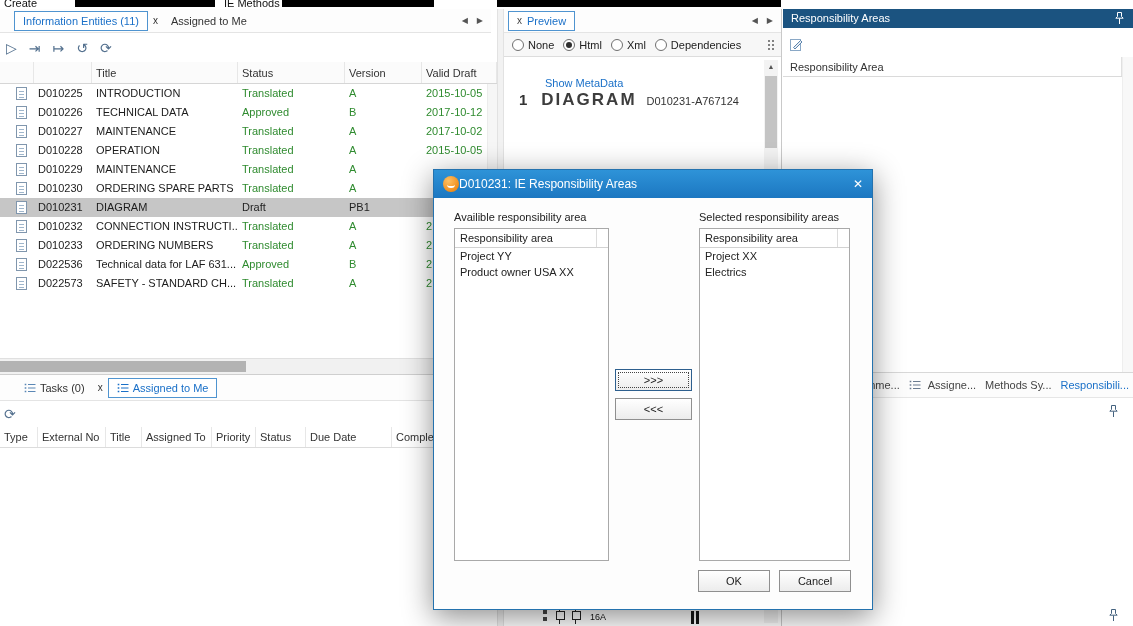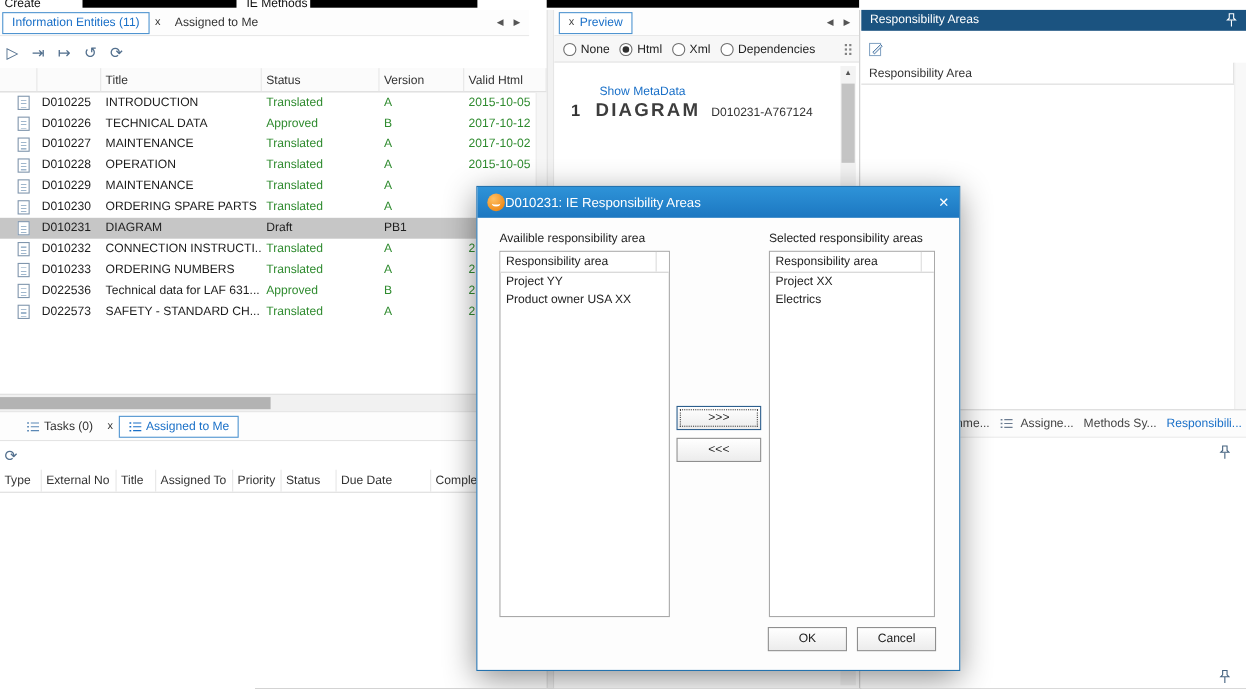--- a/index.html
+++ b/index.html
@@ -9,21 +9,21 @@
   
   .menubar{position:absolute;left:0;top:0;width:1133px;height:9px;background:#fff;overflow:hidden;z-index:6}
   .menu-label{position:absolute;top:-3px;font-size:11px;color:#111;white-space:nowrap}
   .ml-create{left:4px}.ml-iem{left:224px}
   .mbar{position:absolute;top:0;height:7px;background:#000}
   .b1{left:75px;width:140px}.b2{left:282px;width:152px}.b3{left:497px;width:284px}
 
   
   .left-panel{position:absolute;left:0;top:9px;width:497px;height:366px;background:#fff;border-bottom:1px solid #cfcfcf}
   .tabstrip{display:flex;align-items:center;background:#fdfdfd;border-bottom:1px solid #e4e4e4}
-  .lp-tabs{position:absolute;top:0;left:0;right:16px;height:24px;padding-left:2px}
+  .lp-tabs{position:absolute;top:0;left:0;right:6px;height:24px;padding-left:14px}
   .tab{display:flex;align-items:center;height:20px;padding:0 8px;color:#333;white-space:nowrap;background:transparent}
   .tab.active{border:1px solid #4f94d0;color:#1a70c8;background:#fff}
   .tab-x{color:#333;font-size:10px;padding:0 5px;line-height:20px}
   .tabnav{margin-left:auto;display:flex;gap:9px;padding-right:8px;color:#555;font-size:8px}
   .navarrow{cursor:default}
   .lp-toolbar{position:absolute;top:24px;left:0;right:0;height:29px;display:flex;align-items:center;gap:12px;padding-left:6px;background:#fff}
   .ticon{font-size:14px;color:#53708e;line-height:1}
   .ghead{position:absolute;top:53px;left:0;width:497px;height:22px;display:grid;grid-template-columns:34px 58px 146px 107px 77px 75px;line-height:22px;background:#fbfbfb;border-bottom:1px solid #d6d6d6;color:#333}
   .hcell{border-right:1px solid #e7e7e7;padding-left:4px;overflow:hidden;white-space:nowrap}
   .grid-body{position:absolute;top:75px;left:0;width:497px}
@@ -152,21 +152,21 @@
       <span class="ticon">↺</span>
       <span class="ticon">⟳</span>
     </div>
 
     <div class="ghead">
       <span class="hcell"></span>
       <span class="hcell"></span>
       <span class="hcell">Title</span>
       <span class="hcell">Status</span>
       <span class="hcell">Version</span>
-      <span class="hcell">Valid Html</span>
+      <span class="hcell">Valid Draft</span>
     </div>
 
     <div class="grid-body">
 
         <div class="grow ok">
           <span class="cell c-icon">
             <span class="doc-icon"></span>
           </span>
           <span class="cell">D010225</span>
           <span class="cell">INTRODUCTION</span>
@@ -369,20 +369,27 @@
     </div>
 
     <div class="pv-content">
       <span class="pv-link">Show MetaData</span>
       <div class="pv-heading">
         <span class="pv-num">1</span>
         <span class="pv-title">DIAGRAM</span>
         <span class="pv-code">D010231-A767124</span>
       </div>
 
+      <div class="pv-fragment">
+        <span class="vmark"></span>
+        <span class="fuse"></span>
+        <span class="fuse"></span>
+        <span class="flabel">16A</span>
+        <span class="dbar"></span>
+      </div>
 
       <div class="pv-scroll">
         <div class="pv-up">▲</div>
         <div class="pv-thumb"></div>
       </div>
     </div>
   </div>
 
   <div class="right-panel">
     <div class="rp-header">

